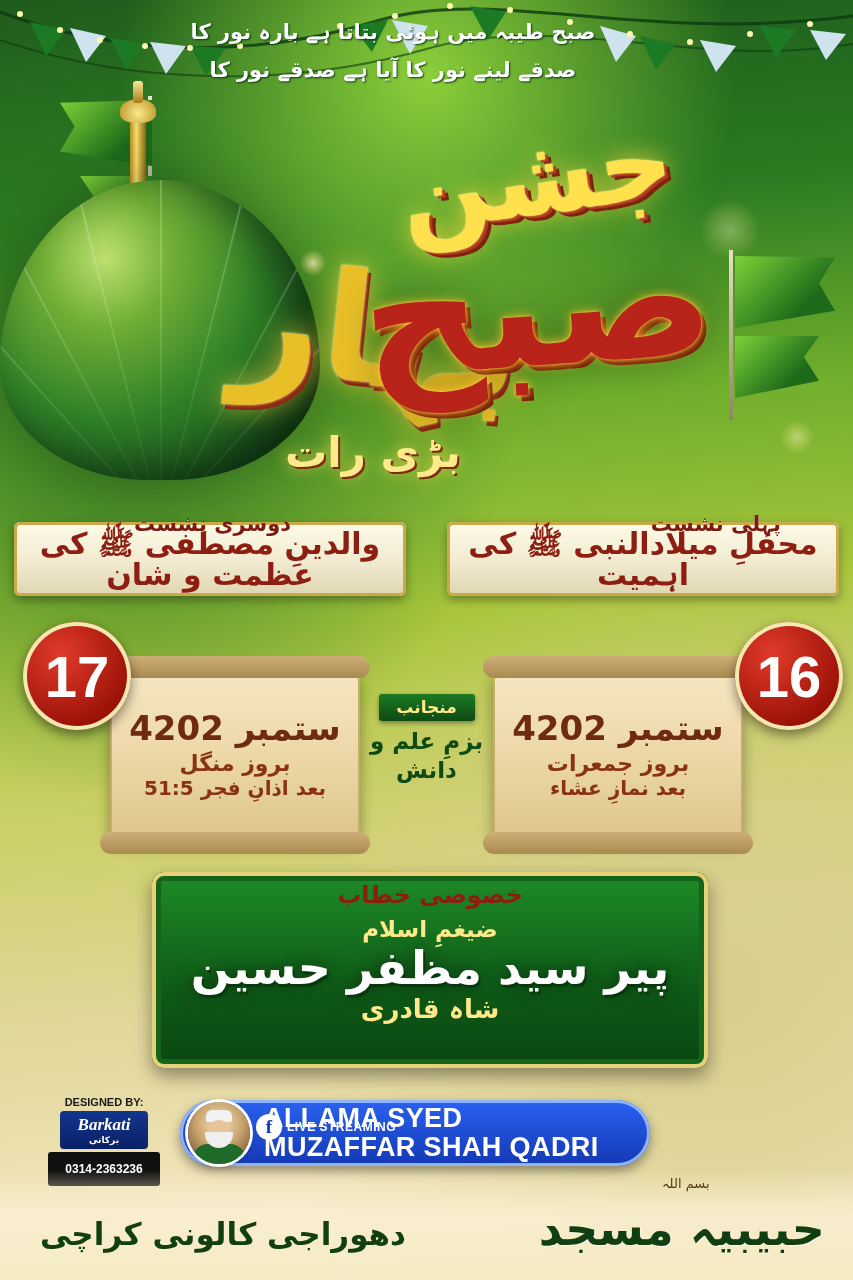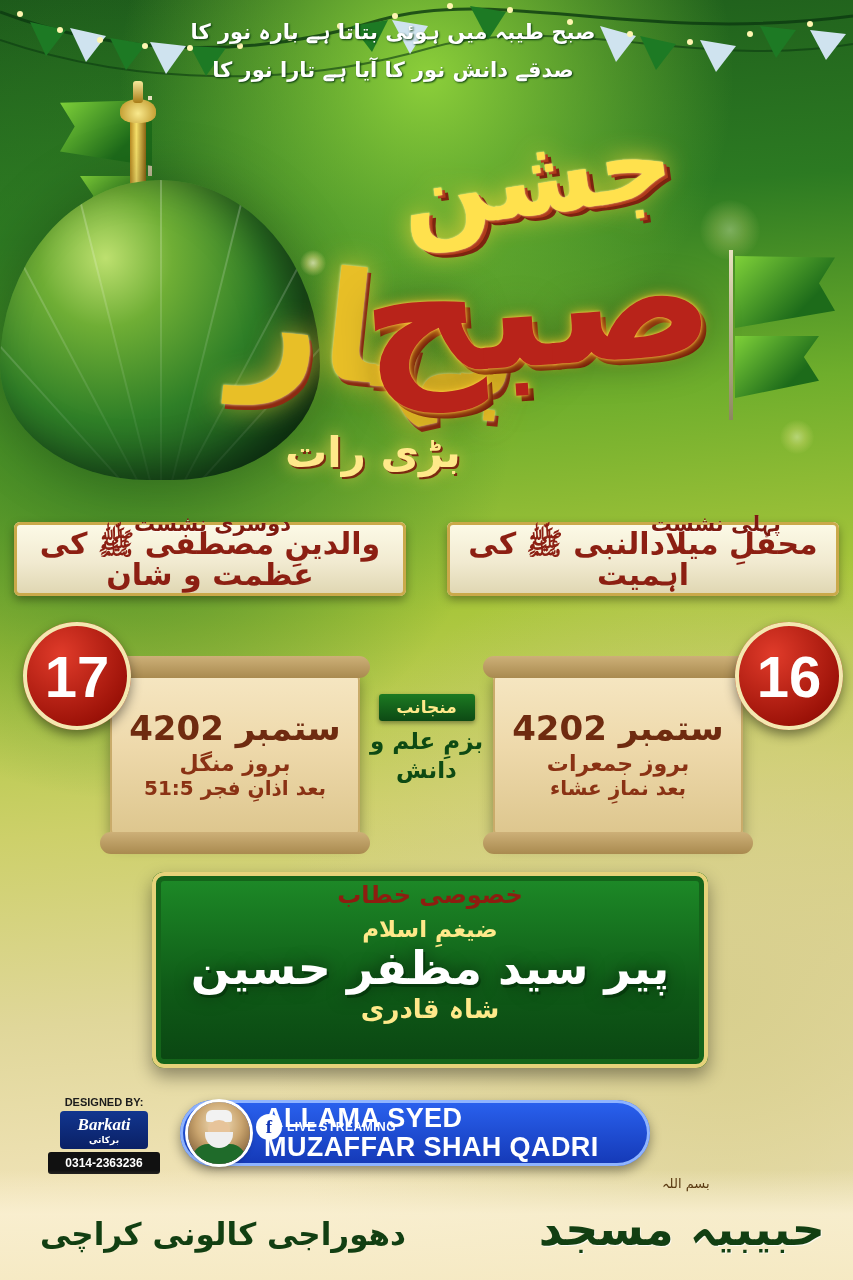--- a/index.html
+++ b/index.html
@@ -171,21 +171,21 @@
   .designer {
     position:absolute; left:48px; top:1096px; width:112px; text-align:center;
     font-size:11px; font-weight:bold; color:#1b1b1b;
   }
   .designer .logo {
     margin:3px 12px; padding:4px 0;
     background:linear-gradient(#12368f,#0a2065); color:#ffffff; border-radius:4px;
     font-size:17px; font-family:"Liberation Serif", serif; font-style:italic;
   }
   .designer .logo small { display:block; font-size:9px; font-style:normal; }
-  .designer .phone { background:#111; color:#fff; font-size:12px; padding:4px 0; border-radius:3px; }
+  .designer .phone { background:#111; color:#fff; font-size:12px; padding:10px 0; border-radius:3px; }
 
   
   .livebar {
     position:absolute; left:180px; top:1100px; width:470px; height:66px;
     background:linear-gradient(#2a62f0,#1438b5);
     border-radius:33px;
     box-shadow:0 5px 12px rgba(0,0,0,.4), inset 0 0 0 3px #8fb4ff;
     display:flex; align-items:center; padding-left:84px;
   }
   .avatar {
@@ -262,21 +262,21 @@
         <circle cx="450" cy="6" r="3"></circle>
           <circle cx="510" cy="10" r="3"></circle>
           <circle cx="570" cy="22" r="3"></circle>
         <circle cx="630" cy="34" r="3"></circle>
           <circle cx="690" cy="42" r="3"></circle>
           <circle cx="750" cy="34" r="3"></circle>
         <circle cx="810" cy="24" r="3"></circle>
       </g>
     </svg>
     <div class="urdu" style="position:absolute; right:250px; top:20px; width:420px; text-align:center; font-size:21px; font-weight:bold; color:#ffffff; text-shadow:1px 1px 2px #0a3a10;">صبح طیبہ میں ہوئی بتاتا ہے بارہ نور کا</div>
-    <div class="urdu" style="position:absolute; right:250px; top:58px; width:420px; text-align:center; font-size:21px; font-weight:bold; color:#ffffff; text-shadow:1px 1px 2px #0a3a10;">صدقے دانش نور کا آیا ہے تارا نور کا</div>
+    <div class="urdu" style="position:absolute; right:250px; top:58px; width:420px; text-align:center; font-size:21px; font-weight:bold; color:#ffffff; text-shadow:1px 1px 2px #0a3a10;">صدقے لینے نور کا آیا ہے صدقے نور کا</div>
   </div>
 
   <div class="bokeh" style="width:90px;height:90px;left:60px;top:300px;opacity:.55"></div>
   <div class="bokeh" style="width:40px;height:40px;left:200px;top:420px;opacity:.7"></div>
   <div class="bokeh" style="width:26px;height:26px;left:300px;top:250px;opacity:.8"></div>
   <div class="bokeh" style="width:60px;height:60px;left:700px;top:200px;opacity:.35"></div>
   <div class="bokeh" style="width:34px;height:34px;left:780px;top:420px;opacity:.45"></div>
 
   <div class="pole" style="left:148px; top:96px; height:180px;"></div>
   <div class="flag" style="left:60px; top:100px; width:92px; height:66px; clip-path:polygon(100% 0,100% 100%,0 78%,16% 40%,0 4%);"></div>

